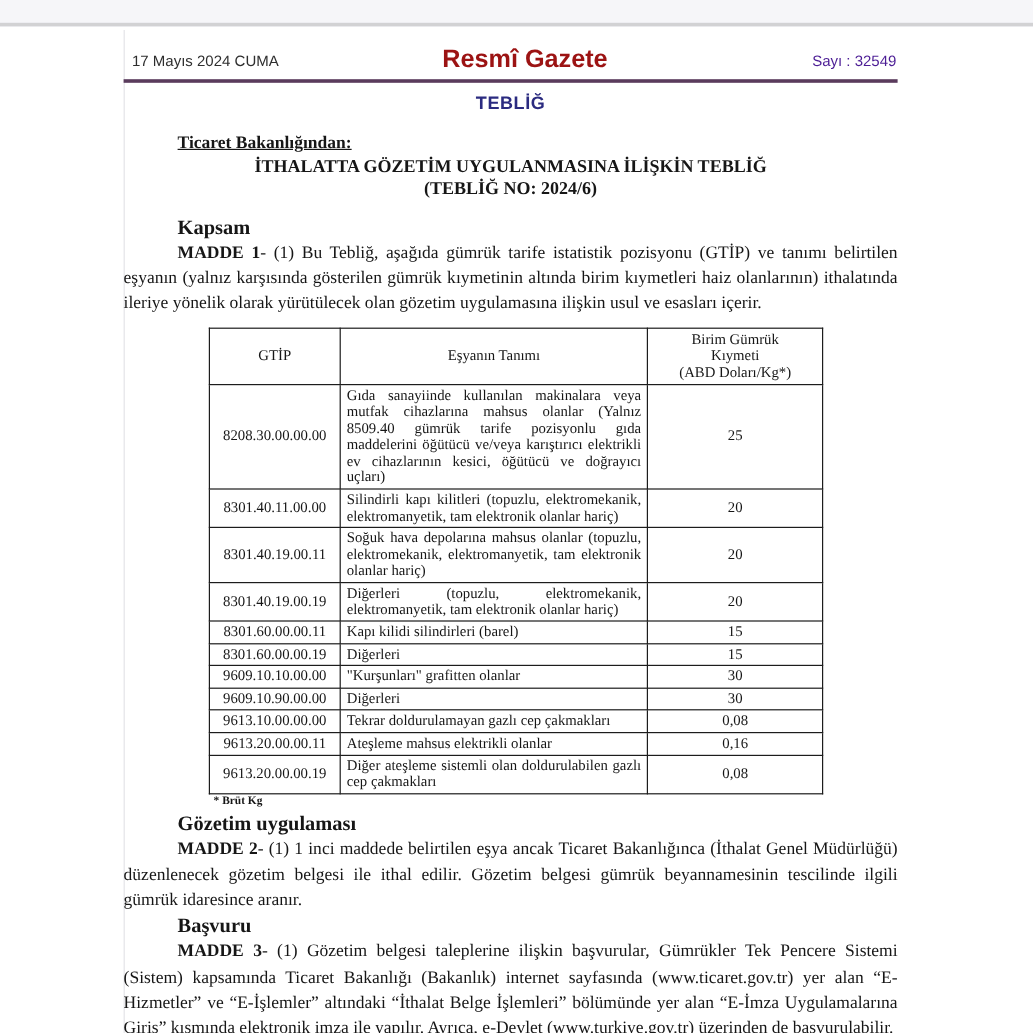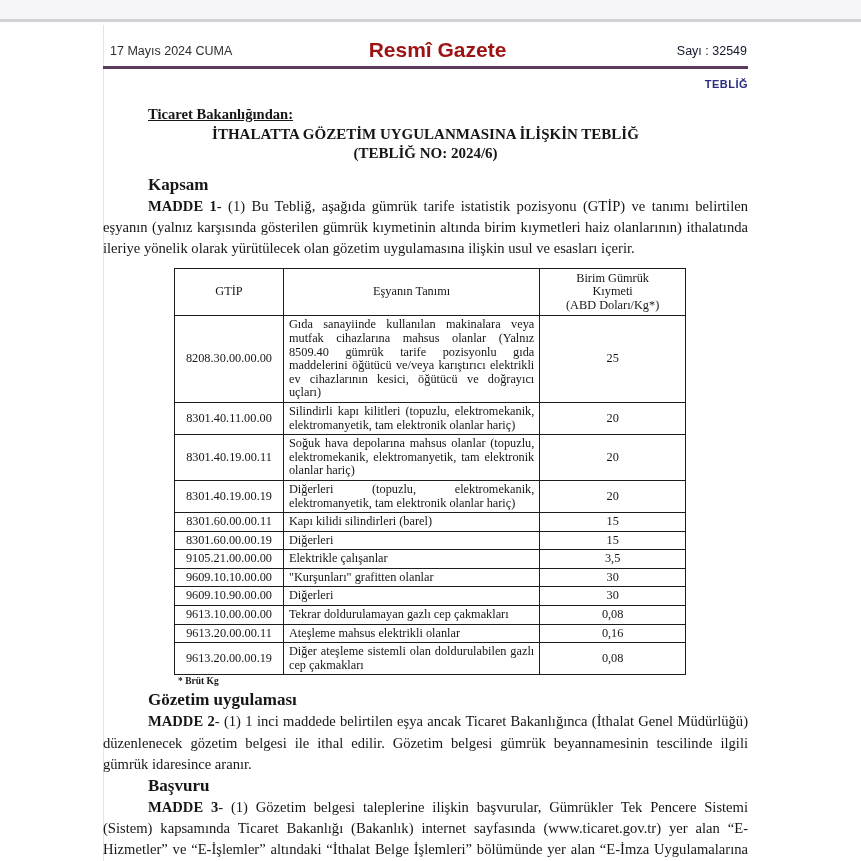--- a/index.html
+++ b/index.html
@@ -10,29 +10,29 @@
 
   .doc { position:relative; margin-left:103px; width:645px; }
   .left-rule { position:absolute; left:103px; top:25px; bottom:0; width:1px;
                background:#e4e4e8; }
 
   
   .masthead-row { position:relative; height:34px; margin-top:6px; }
   .gz-date  { position:absolute; left:7px;  bottom:4px; font-family:"Liberation Sans",sans-serif;
               font-size:12.5px; color:#2e2e2e; }
   .gz-issue { position:absolute; right:1px; bottom:4px; font-family:"Liberation Sans",sans-serif;
-              font-size:12.5px; color:#0f172a; }
+              font-size:12.5px; color:#4c1d95; }
   .gz-name  { position:absolute; left:0; right:0; bottom:0; text-align:center;
               font-family:"Liberation Sans",sans-serif; font-weight:bold;
               font-size:21px; color:#9c1313;padding-left:24px; }
   .head-rule { height:3px; background:#5a3b5c; margin-top:4px; }
 
-  .section-banner { text-align:right; margin-top:9px;
+  .section-banner { text-align:center; margin-top:9px;
               font-family:"Liberation Sans",sans-serif; font-weight:bold;
-              font-size:11px; color:#2b2b80; letter-spacing:.5px; }
+              font-size:15px; color:#2b2b80; letter-spacing:.5px; }
 
   .from-line { margin:16px 0 0 45px; font-weight:bold; text-decoration:underline;
                font-size:14.6px; }
   .doc-title    { text-align:center; font-weight:bold; font-size:15px; margin-top:3px; }
   .doc-subtitle { text-align:center; font-weight:bold; font-size:15px; margin-top:2px; }
 
   .sec-heading { margin:13px 0 0 45px; font-weight:bold; font-size:17px; }
   .article { font-size:14.6px; line-height:21.2px; text-align:justify;
              text-indent:45px; margin-top:1px; }
   .article .b { font-weight:bold; }
@@ -109,25 +109,20 @@
           <td class="gtip">8301.60.00.00.11</td>
           <td class="desc">Kapı kilidi silindirleri (barel)</td>
           <td class="value">15</td>
         </tr>
       <tr>
           <td class="gtip">8301.60.00.00.19</td>
           <td class="desc">Diğerleri</td>
           <td class="value">15</td>
         </tr>
       <tr>
-          <td class="gtip">9105.21.00.00.00</td>
-          <td class="desc">Elektrikle çalışanlar</td>
-          <td class="value">3,5</td>
-        </tr>
-      <tr>
           <td class="gtip">9609.10.10.00.00</td>
           <td class="desc">"Kurşunları" grafitten olanlar</td>
           <td class="value">30</td>
         </tr>
       <tr>
           <td class="gtip">9609.10.90.00.00</td>
           <td class="desc">Diğerleri</td>
           <td class="value">30</td>
         </tr>
       <tr>

